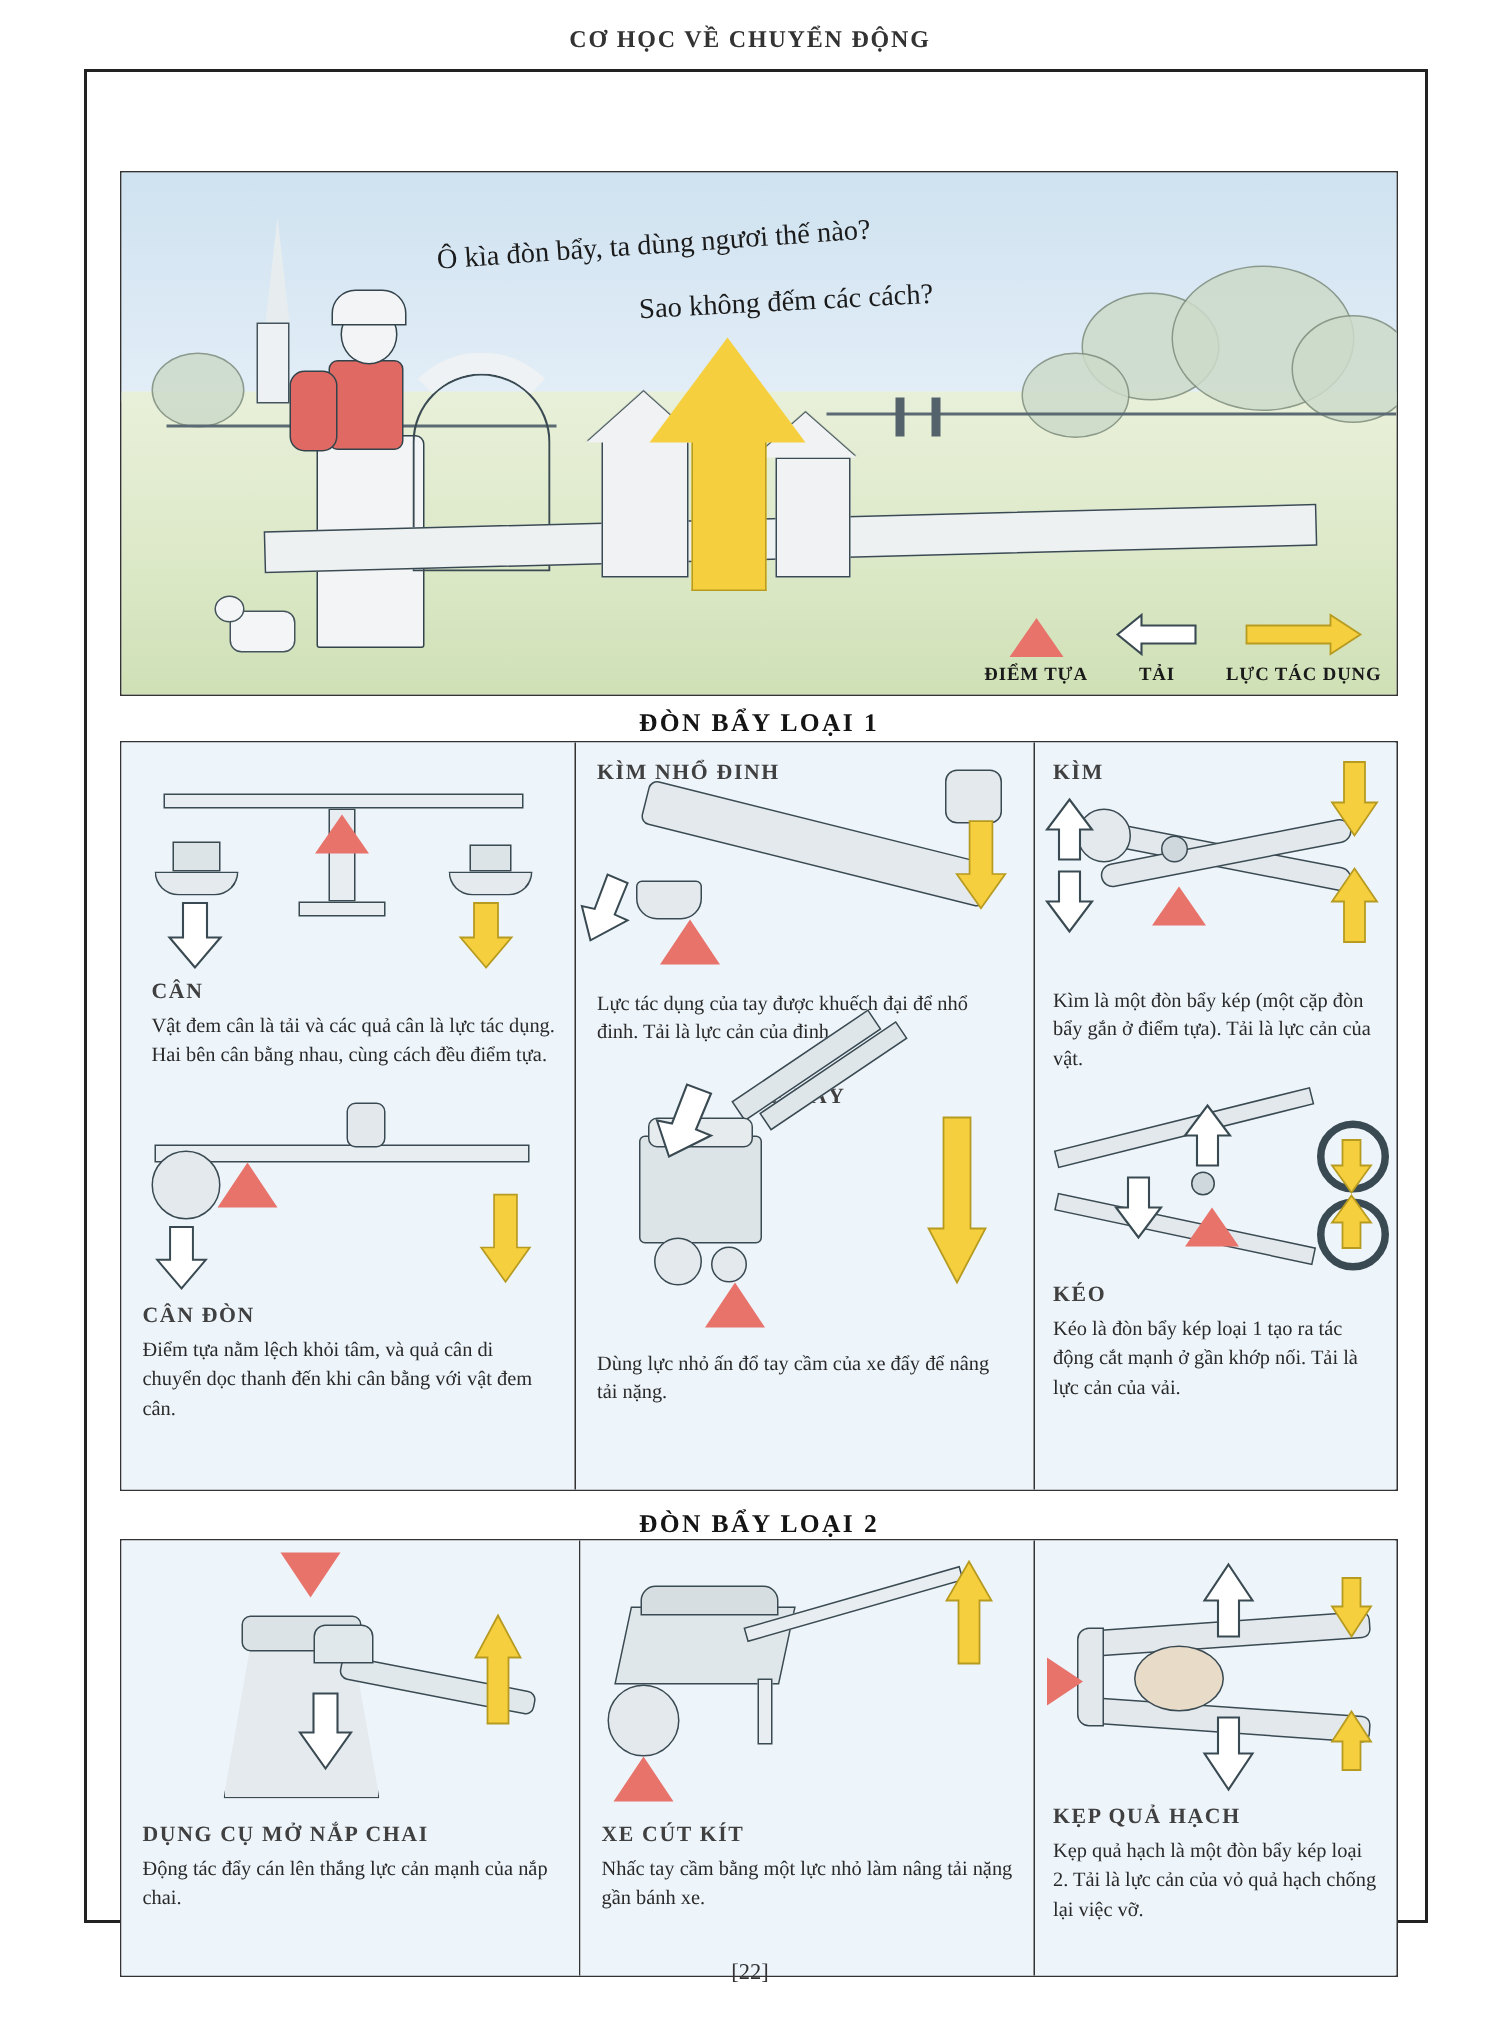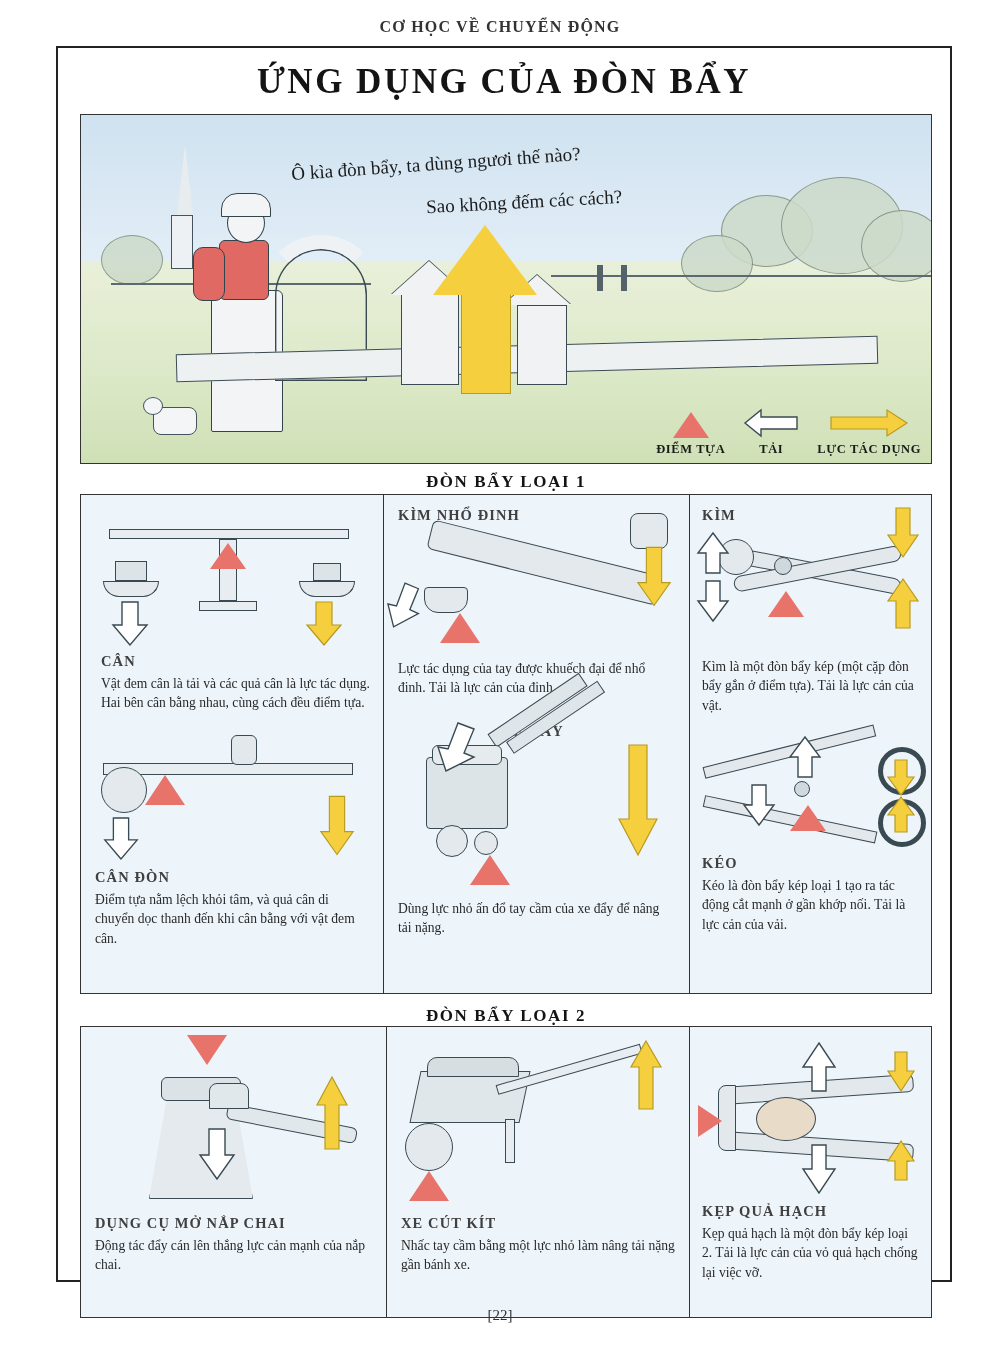--- a/index.html
+++ b/index.html
@@ -256,21 +256,20 @@
 </style>
 </head>
 <body>
 
 <div class="page">
 
   <div class="running-head">CƠ HỌC VỀ CHUYỂN ĐỘNG</div>
 
   <div class="frame">
 
-    <div class="main-title">ỨNG DỤNG CỦA ĐÒN BẨY</div>
 
     <div class="hero">
       <div class="sky-band"></div>
       <div class="ground-band"></div>
 
       <div class="tree-mass" style="left:640px;top:80px;width:90px;height:70px;"></div>
       <div class="tree-mass" style="left:700px;top:62px;width:120px;height:95px;"></div>
       <div class="tree-mass" style="left:780px;top:95px;width:80px;height:70px;"></div>
       <div class="tree-mass" style="left:600px;top:120px;width:70px;height:55px;"></div>
       <div class="tree-mass" style="left:20px;top:120px;width:60px;height:48px;"></div>

